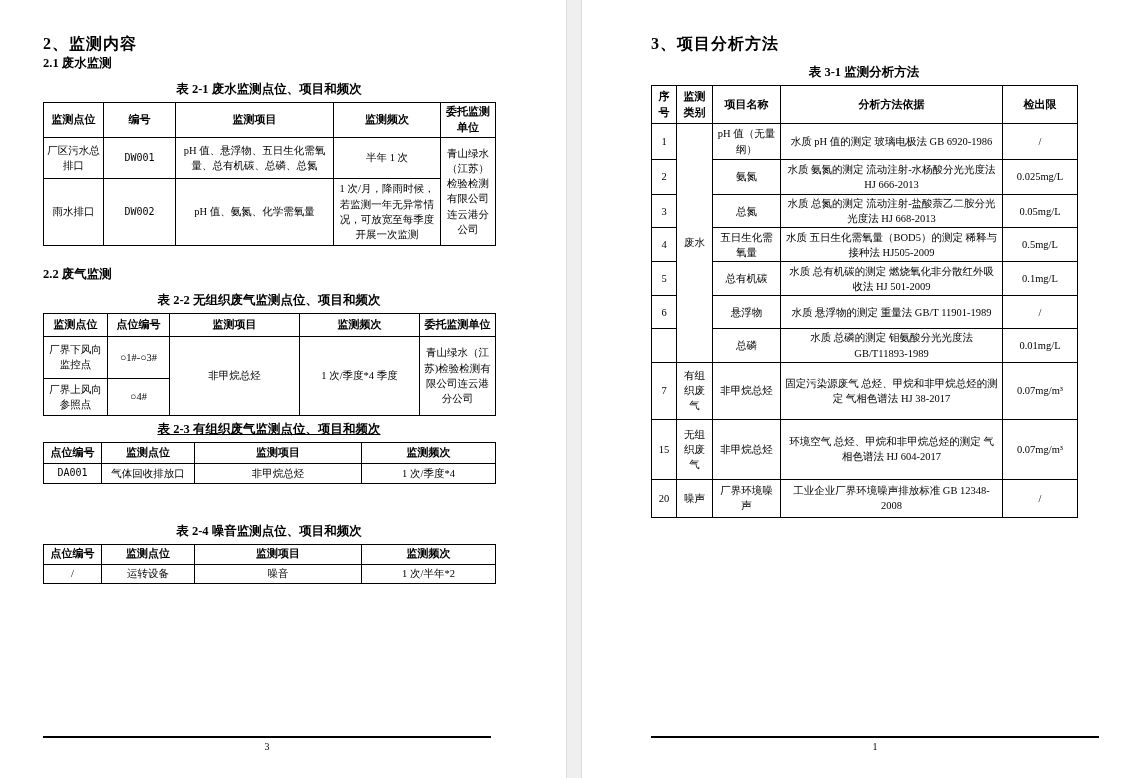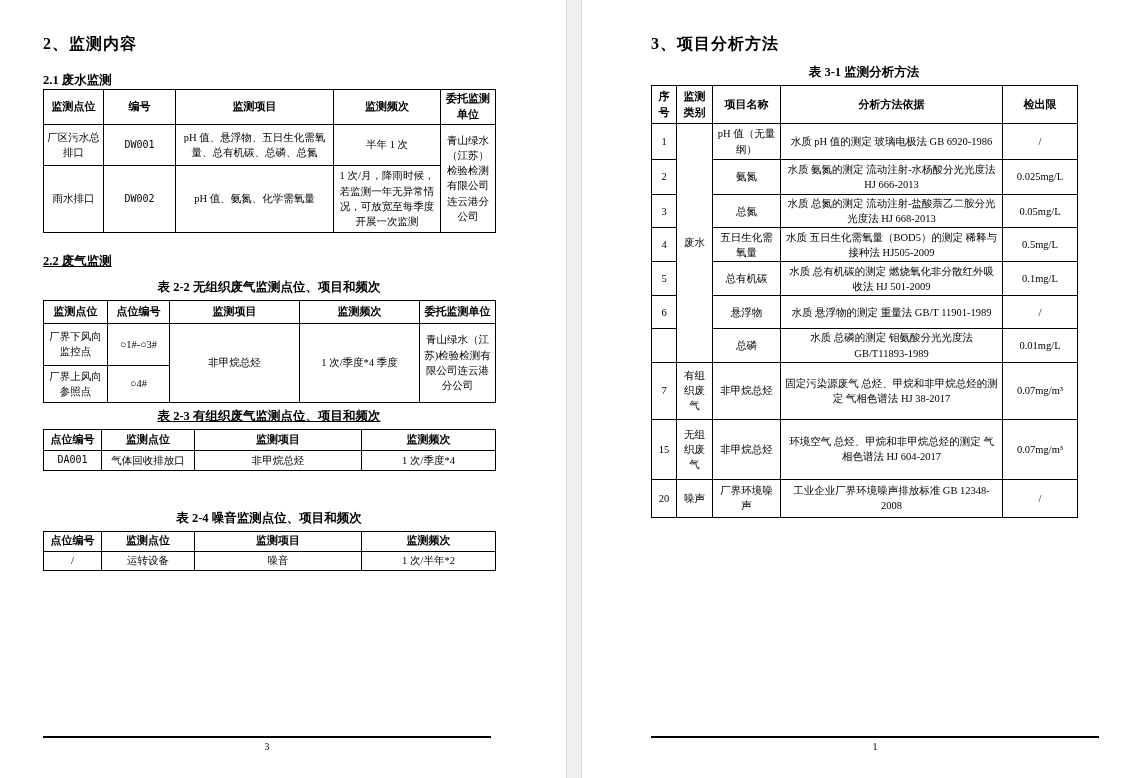--- a/index.html
+++ b/index.html
@@ -11,21 +11,21 @@
   .page { background:#ffffff; position:relative; height:778px; overflow:hidden; }
   #left-page  { width:566px; }
   #right-page { width:558px; }
   .gutter { width:16px; height:778px; background:#efeff0;
             border-left:1px solid #dadada; border-right:1px solid #dadada; }
 
   .content-l { padding:34px 0 0 43px; width:495px; }
   .content-r { padding:34px 0 0 69px; width:495px; }
 
   .h1 { font-size:16px; font-weight:bold; letter-spacing:1px; }
-  .h2 { font-size:12.5px; font-weight:bold; margin-top:17px; }
+  .h2 { font-size:12.5px; font-weight:bold; }
   .tbl-title { font-size:12.5px; font-weight:bold; text-align:center; margin-top:9px; margin-bottom:4px; }
 
   table { border-collapse:collapse; table-layout:fixed; }
   th, td { border:1px solid #000; text-align:center; vertical-align:middle;
            padding:1px 3px; line-height:1.45; overflow:hidden; }
   th { font-size:11px; font-weight:bold; }
   td { font-size:10.5px; }
   .mono { font-family:"DejaVu Sans Mono","Liberation Mono",monospace; font-size:10px; }
 
   .t-left  { width:452px; border:1.5px solid #000; }
@@ -40,32 +40,33 @@
   .t31 .ra  { height:36px; } .t31 .rb { height:35px; } .t31 .rc { height:33px; }
   .t31 .rd  { height:34px; } .t31 .re { height:34px; } .t31 .rf { height:33px; }
   .t31 .rg  { height:33px; } .t31 .rh { height:57px; } .t31 .ri { height:60px; }
   .t31 .rj  { height:38px; }
 
   .footer { position:absolute; top:736px; border-top:2px solid #000;
             text-align:center; font-size:10px; padding-top:3px; width:448px; }
   #left-page  .footer { left:43px; }
   #right-page .footer { left:69px; }
 
-  .sec3 { margin-top:20px;text-decoration:underline; }
+  .sec3 { margin-top:20px; }
   .gap-lg { margin-top:39px; }
   .gap-md { margin-top:5px;text-decoration:underline; }
 </style>
 </head>
 <body>
 
 <div class="page" id="left-page">
   <div class="content-l">
     <div class="h1">2、监测内容</div>
 
     <div class="h2">2.1 废水监测</div>
+    <div class="tbl-title" style="width:452px;">表 2-1  废水监测点位、项目和频次</div>
 
     <table class="t-left t21">
       <colgroup>
           <col style="width:60px">
           <col style="width:72px">
           <col style="width:158px">
           <col style="width:107px">
           <col style="width:55px">
         </colgroup>
       <tbody>

